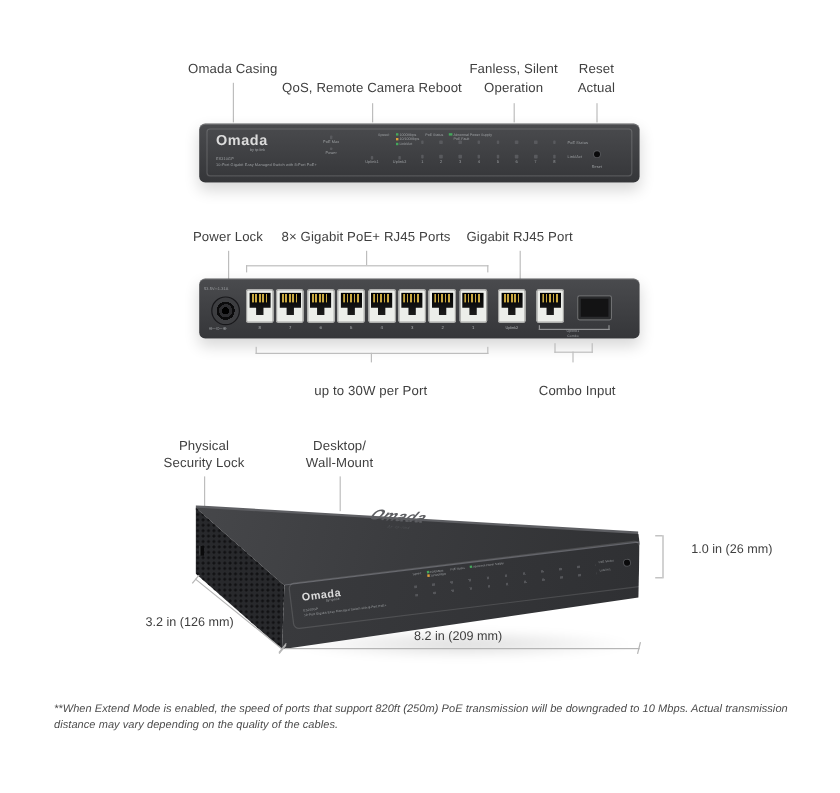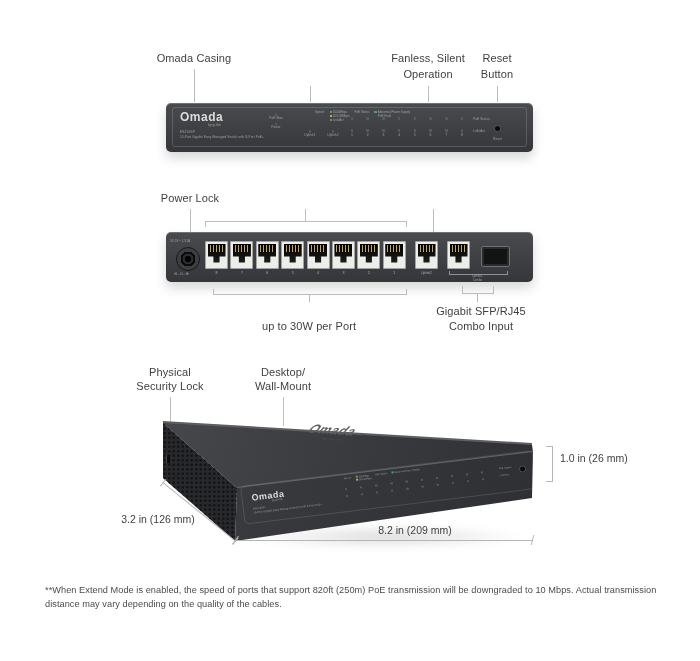--- a/index.html
+++ b/index.html
@@ -42,32 +42,33 @@
       background:radial-gradient(circle,#000 0 3px,#2c2c2f 3px 5.5px,#0b0b0c 5.5px 7.5px,#3d3e41 7.5px);}
   .sfp{position:absolute;width:27px;height:19px;background:#131314;border:1px solid #6f7072;border-radius:2px;
       box-shadow:inset 0 0 0 2px #2a2b2d;}
 
   
   .iso{position:absolute;left:140px;top:395px;width:440px;height:175px;}
   .face{position:absolute;inset:0;}
   .dim{position:absolute;font-size:10.5px;color:#3f3f3f;white-space:nowrap;}
   .tick{position:absolute;width:1px;background:#b5b5b5;}
 
-  .footnote{position:absolute;font-size:9.2px;line-height:1.55;color:#4b4b4b;letter-spacing:.05px;}
+  .footnote{position:absolute;font-size:9.2px;line-height:1.55;color:#4b4b4b;letter-spacing:.05px;font-style:italic;}
 </style>
 </head>
 <body>
 
 <div class="stage">
 
   <div class="lbl" style="left:144px;top:51px;width:100px">Omada Casing</div>
+  <div class="lbl" style="left:217px;top:67px;width:186px">QoS, Remote Camera Reboot</div>
   <div class="lbl" style="left:378px;top:51px;width:100px">Fanless, Silent</div>
   <div class="lbl" style="left:378px;top:67px;width:100px">Operation</div>
   <div class="lbl" style="left:447px;top:51px;width:100px">Reset</div>
-  <div class="lbl" style="left:447px;top:67px;width:100px">Button</div>
+  <div class="lbl" style="left:447px;top:67px;width:100px">Actual</div>
   <div class="cline" style="left:194px;top:69px;height:33px"></div>
   <div class="cline" style="left:310px;top:86px;height:16px"></div>
   <div class="cline" style="left:428px;top:86px;height:16px"></div>
   <div class="cline" style="left:497px;top:86px;height:16px"></div>
 
   <div class="dev" style="top:103px;height:49px">
     <div class="panel-border" style="left:6px;top:4px;right:6px;bottom:5px"></div>
     <div class="fbrand" style="left:14px;top:8px">Omada</div>
     <div class="fbrand-sub" style="left:14px;top:20px;width:41px">by tp-link</div>
     <div class="micro" style="left:14px;top:27px">ES210GP</div>
@@ -146,20 +147,22 @@
       </div>
       </div>
 
     <div class="micro" style="left:307px;top:14px">PoE Status</div>
     <div class="micro" style="left:307px;top:26px">Link/Act</div>
     <div class="resetdot" style="left:329px;top:23px"></div>
     <div class="micro" style="left:323px;top:34px;width:17px;text-align:center">Reset</div>
   </div>
 
   <div class="lbl" style="left:140px;top:191px;width:100px">Power Lock</div>
+  <div class="lbl" style="left:210px;top:191px;width:190px">8× Gigabit PoE+ RJ45 Ports</div>
+  <div class="lbl" style="left:358px;top:191px;width:150px">Gigabit RJ45 Port</div>
   <div class="cline" style="left:190px;top:209px;height:31px"></div>
   <div class="cline" style="left:305px;top:209px;height:12px"></div>
   <div class="cline" style="left:433px;top:209px;height:29px"></div>
   <div class="brk-down" style="left:205px;top:221px;width:200px;height:5px"></div>
 
   <div class="dev" style="top:232px;height:50px">
     <div class="micro" style="left:4px;top:7px">53.5V⎓1.31A</div>
     <div class="jack" style="left:10px;top:15px"></div>
     <div class="micro" style="left:8px;top:39px;font-size:4px">⊖–⊙–⊕</div>
 
@@ -211,21 +214,20 @@
   </div>
 
   <div class="brk-up" style="left:213px;top:289px;width:192px;height:5px"></div>
   <div class="cline" style="left:309px;top:294px;height:8px"></div>
   <div class="lbl" style="left:224px;top:319px;width:170px">up to 30W per Port</div>
 
   <div class="cline" style="left:462px;top:286px;height:8px"></div>
   <div class="cline" style="left:493px;top:286px;height:8px"></div>
   <div class="hline" style="left:462px;top:293px;width:32px"></div>
   <div class="cline" style="left:477px;top:293px;height:9px"></div>
-  <div class="lbl" style="left:402px;top:304px;width:158px">Gigabit SFP/RJ45</div>
   <div class="lbl" style="left:402px;top:319px;width:158px">Combo Input</div>
 
   <div class="lbl" style="left:120px;top:365px;width:100px">Physical</div>
   <div class="lbl" style="left:120px;top:379px;width:100px">Security Lock</div>
   <div class="lbl" style="left:233px;top:365px;width:100px">Desktop/</div>
   <div class="lbl" style="left:233px;top:379px;width:100px">Wall-Mount</div>
   <div class="cline" style="left:170px;top:397px;height:31px"></div>
   <div class="cline" style="left:283px;top:397px;height:29px"></div>
 
   <div class="iso">
@@ -265,26 +267,26 @@
       <div style="position:absolute;left:103px;top:21px;width:152px;height:2.2px;background:repeating-linear-gradient(90deg,#55565a 0 2.2px,transparent 2.2px 15.2px)"></div>
 
       <div class="micro" style="left:258px;top:12px;font-size:2.4px">PoE Status</div>
       <div class="micro" style="left:258px;top:19px;font-size:2.4px">Link/Act</div>
       <div class="resetdot" style="left:279px;top:14px;width:4.5px;height:4.5px"></div>
     </div>
 
     <div class="tick" style="left:412px;top:51px;height:36px"></div>
     <div class="hline" style="left:406px;top:51px;width:6px;background:#b5b5b5"></div>
     <div class="hline" style="left:406px;top:86px;width:6px;background:#b5b5b5"></div>
-    <div class="dim" style="left:420px;top:57px">1.0 in (26 mm)</div>
+    <div class="dim" style="left:436px;top:57px">1.0 in (26 mm)</div>
 
     <div class="hline" style="left:97px;top:145px;width:296px;background:#b5b5b5"></div>
     <div class="tick" style="left:95px;top:140px;height:10px;transform:rotate(38deg)"></div>
     <div class="tick" style="left:392px;top:140px;height:10px;transform:rotate(14deg)"></div>
-    <div class="dim" style="left:205px;top:129px;width:140px;text-align:center">8.2 in (209 mm)</div>
+    <div class="dim" style="left:205px;top:129px;width:140px;text-align:left">8.2 in (209 mm)</div>
 
     <div style="position:absolute;left:23px;top:87px;width:94px;height:1px;background:#b5b5b5;transform:rotate(38.9deg);transform-origin:0 0">
       <span class="tick" style="left:0;top:-4px;height:9px"></span>
       <span class="tick" style="left:93px;top:-4px;height:9px"></span>
     </div>
     <div class="dim" style="left:-37px;top:118px;width:110px;text-align:center">3.2 in (126 mm)</div>
   </div>
 
   <div class="footnote" style="left:45px;top:583px;width:622px">**When Extend Mode is enabled, the speed of ports that support 820ft (250m) PoE transmission will be downgraded to 10 Mbps. Actual transmission distance may vary depending on the quality of the cables.</div>
 

